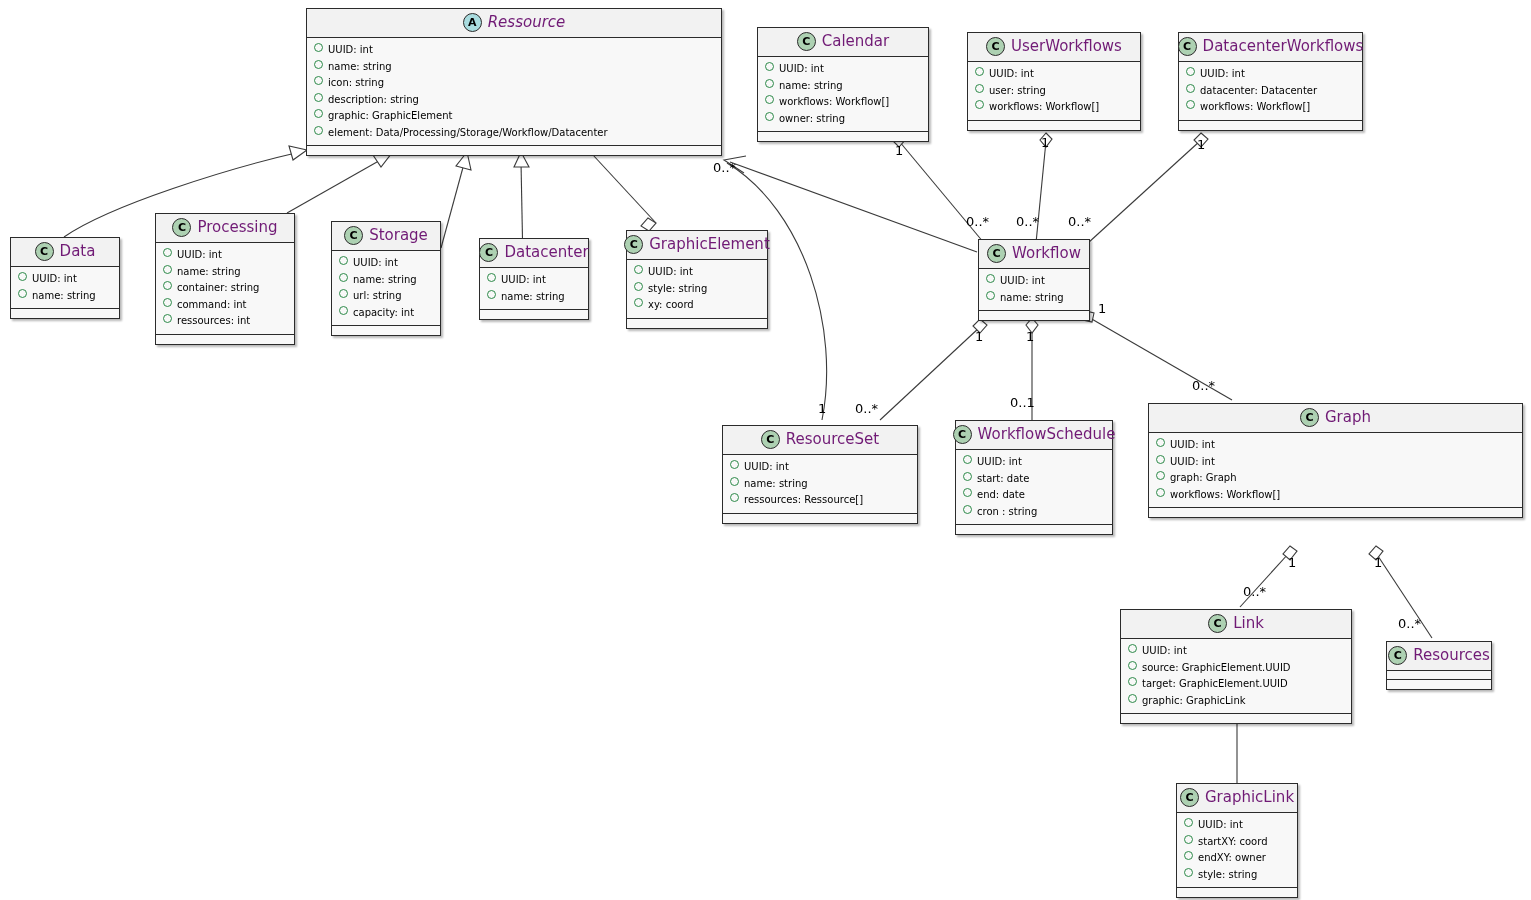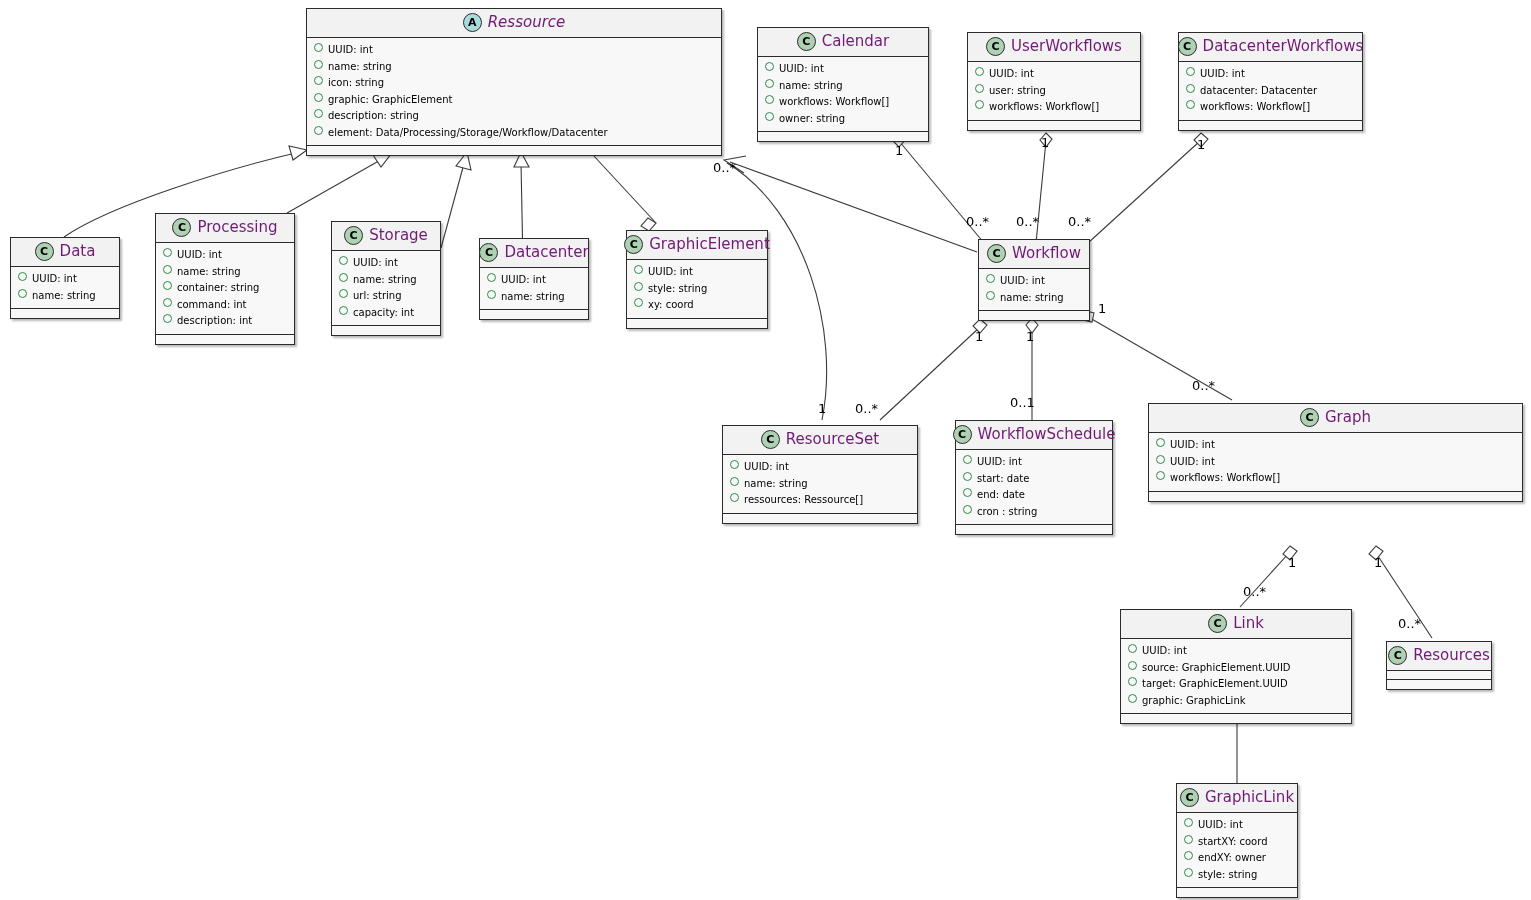--- a/index.html
+++ b/index.html
@@ -178,28 +178,28 @@
       <div class="attr">
           <span class="vis"></span>
           <span>name: string</span>
         </div>
       <div class="attr">
           <span class="vis"></span>
           <span>icon: string</span>
         </div>
       <div class="attr">
           <span class="vis"></span>
+          <span>description: string</span>
+        </div>
+      <div class="attr">
+          <span class="vis"></span>
           <span>graphic: GraphicElement</span>
         </div>
       <div class="attr">
           <span class="vis"></span>
-          <span>description: string</span>
-        </div>
-      <div class="attr">
-          <span class="vis"></span>
           <span>element: Data/Processing/Storage/Workflow/Datacenter</span>
         </div>
     </div>
     <div class="uml-foot"></div>
   </div>
 
   <div class="uml-class" style="left:757px; top:27px; width:172px;">
     <div class="uml-header">
       <span class="stereo">C</span>
       <span class="uml-title">Calendar</span>
@@ -304,21 +304,21 @@
       <div class="attr">
           <span class="vis"></span>
           <span>container: string</span>
         </div>
       <div class="attr">
           <span class="vis"></span>
           <span>command: int</span>
         </div>
       <div class="attr">
           <span class="vis"></span>
-          <span>description: int</span>
+          <span>ressources: int</span>
         </div>
     </div>
     <div class="uml-foot"></div>
   </div>
 
   <div class="uml-class" style="left:331px; top:221px; width:110px;">
     <div class="uml-header">
       <span class="stereo">C</span>
       <span class="uml-title">Storage</span>
     </div>
@@ -455,20 +455,24 @@
       <span class="uml-title">Graph</span>
     </div>
     <div class="uml-attrs">
       <div class="attr">
           <span class="vis"></span>
           <span>UUID: int</span>
         </div>
       <div class="attr">
           <span class="vis"></span>
           <span>UUID: int</span>
+        </div>
+      <div class="attr">
+          <span class="vis"></span>
+          <span>graph: Graph</span>
         </div>
       <div class="attr">
           <span class="vis"></span>
           <span>workflows: Workflow[]</span>
         </div>
     </div>
     <div class="uml-foot"></div>
   </div>
 
   <div class="uml-class" style="left:1120px; top:609px; width:232px;">

